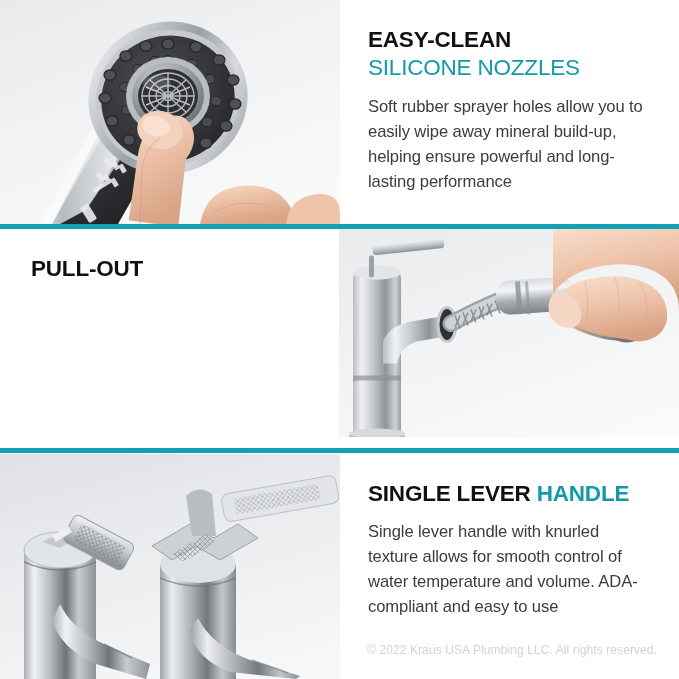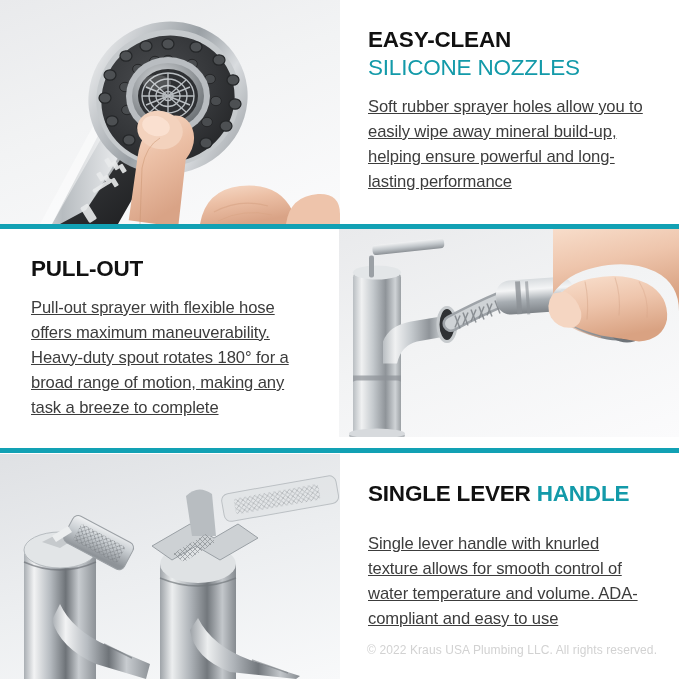--- a/index.html
+++ b/index.html
@@ -69,23 +69,22 @@
     letter-spacing: -0.2px;
     line-height: 28px;
     color: #139aa9;
   }
   .feature-body {
     margin: 12px 0 0 0;
     font-size: 16.6px;
     line-height: 25px;
     color: #3c3c3c;
     letter-spacing: -0.1px;
-    text-decoration: underline;
-  }
-  #panel-3 .feature-body { margin-top: 23px; }
+  }
+  #panel-3 .feature-body { margin-top: 11px; }
 
   .copyright {
     position: absolute;
     left: 367px;
     top: 643px;
     font-size: 12px;
     color: #d2d2d2;
     letter-spacing: 0.1px;
   }
 
@@ -241,21 +240,20 @@
       <p class="feature-body">Soft rubber sprayer holes allow you to easily wipe away mineral build-up, helping ensure powerful and long-lasting performance</p>
     </div>
   </div>
 
   <div class="divider" id="divider-1"></div>
 
   <div class="row" id="row-2">
 
     <div class="text-panel left-side" id="panel-2">
       <h2 class="feature-title">PULL-OUT</h2>
-      <p class="feature-body">Pull-out sprayer with flexible hose offers maximum maneuverability. Heavy-duty spout rotates 180° for a broad range of motion, making any task a breeze to complete</p>
     </div>
 
     <div class="image-panel" id="image-panel-2">
       <svg viewBox="0 0 340 219" preserveAspectRatio="xMidYMid slice" aria-hidden="true">
         <defs>
           <linearGradient id="col2" x1="0" y1="0" x2="1" y2="0">
             <stop offset="0%" stop-color="#b9bec2"></stop>
             <stop offset="18%" stop-color="#f0f1f2"></stop>
             <stop offset="42%" stop-color="#c4c9cd"></stop>
             <stop offset="68%" stop-color="#8f9499"></stop>

